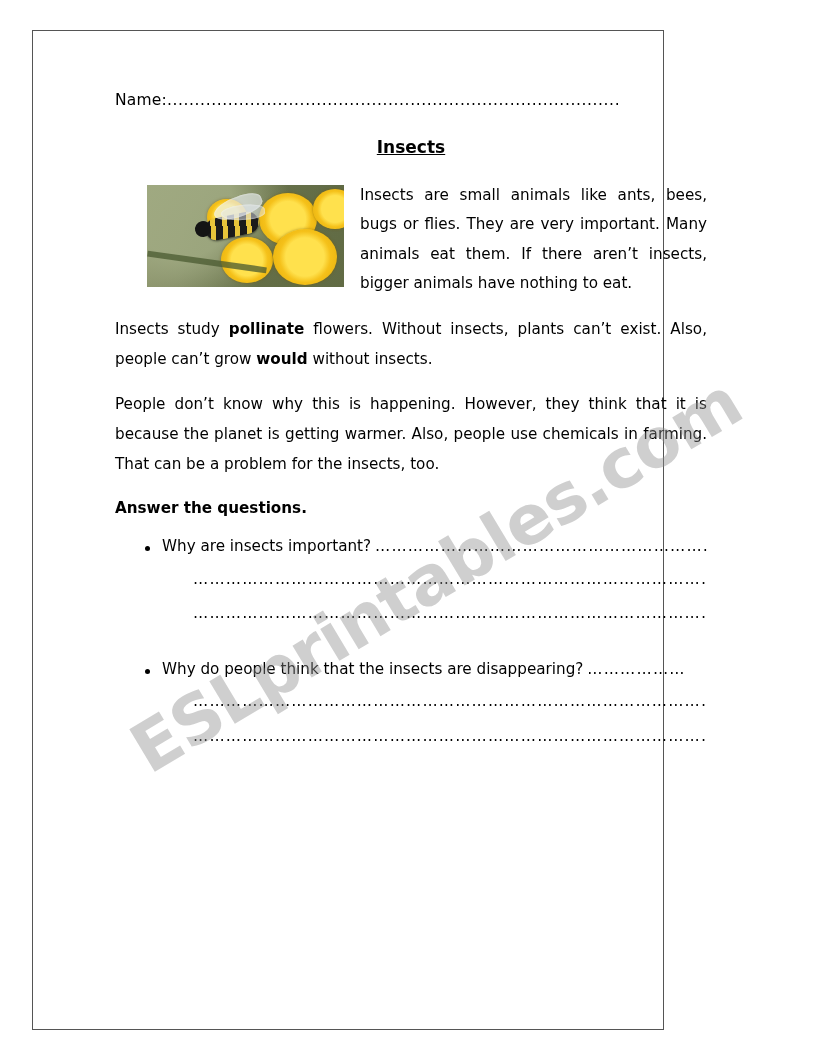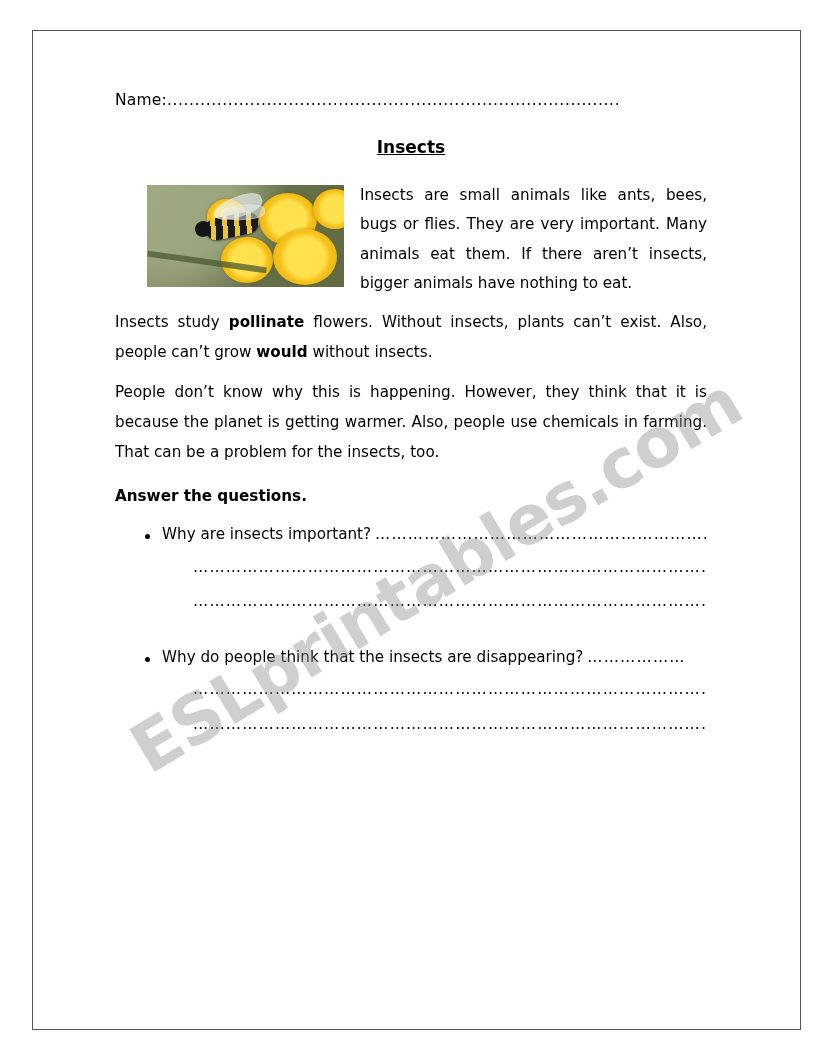--- a/index.html
+++ b/index.html
@@ -13,21 +13,21 @@
     font-family: "DejaVu Sans", sans-serif;
     color: #000000;
     position: relative;
     overflow: hidden;
   }
 
   .page {
     position: absolute;
     left: 32px;
     top: 30px;
-    width: 769px;
+    width: 632px;
     height: 1000px;
     border: 1px solid #555555;
     box-sizing: border-box;
     background: #ffffff;
   }
 
   .content {
     position: absolute;
     left: 82px;
     top: 62px;
@@ -128,21 +128,21 @@
     width: 120px; height: 6px;
     background: #4a5a30;
     transform: rotate(8deg);
     opacity: 0.75;
   }
 
   p.body-text {
     font-size: 15.2px;
     line-height: 1.95;
     text-align: justify;
-    margin: 9px 0 11px 0;
+    margin: 16px 0 11px 0;
   }
   .intro-block p.body-text { margin-bottom: 0; }
   .after-photo { clear: both; }
 
   .section-heading {
     font-size: 15.2px;
     font-weight: bold;
     margin: 20px 0 14px 0;
   }
 

